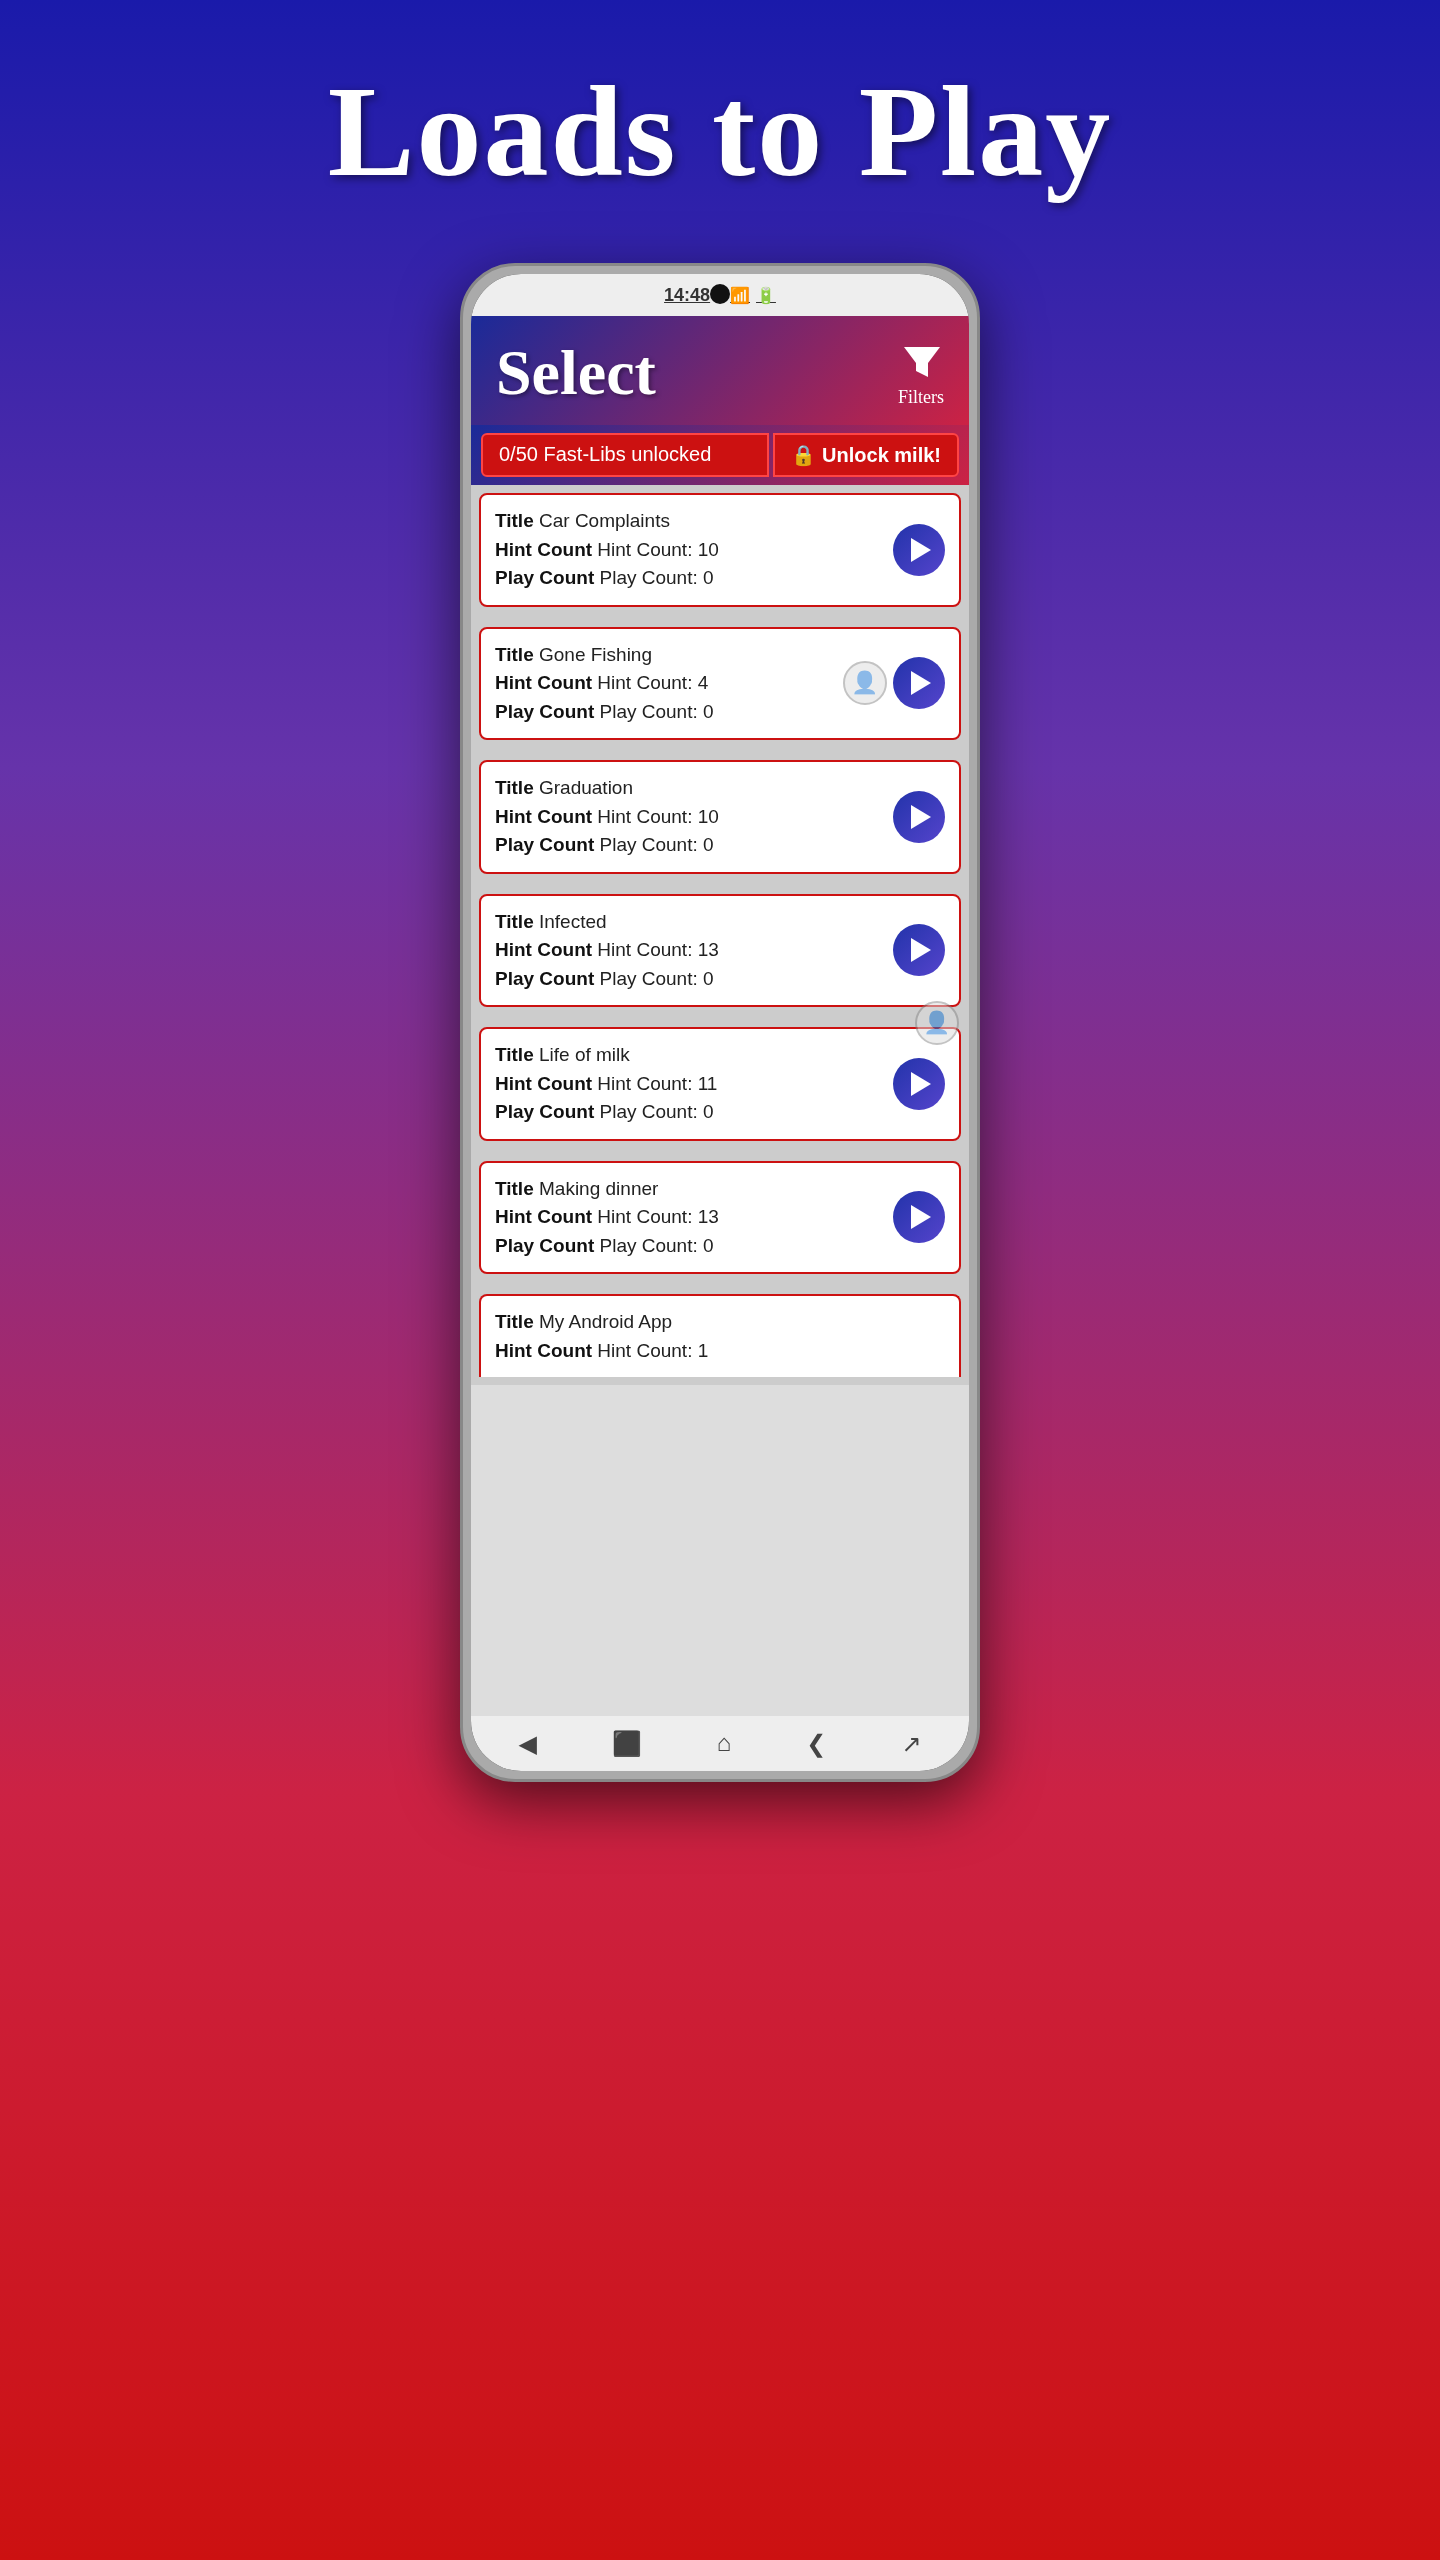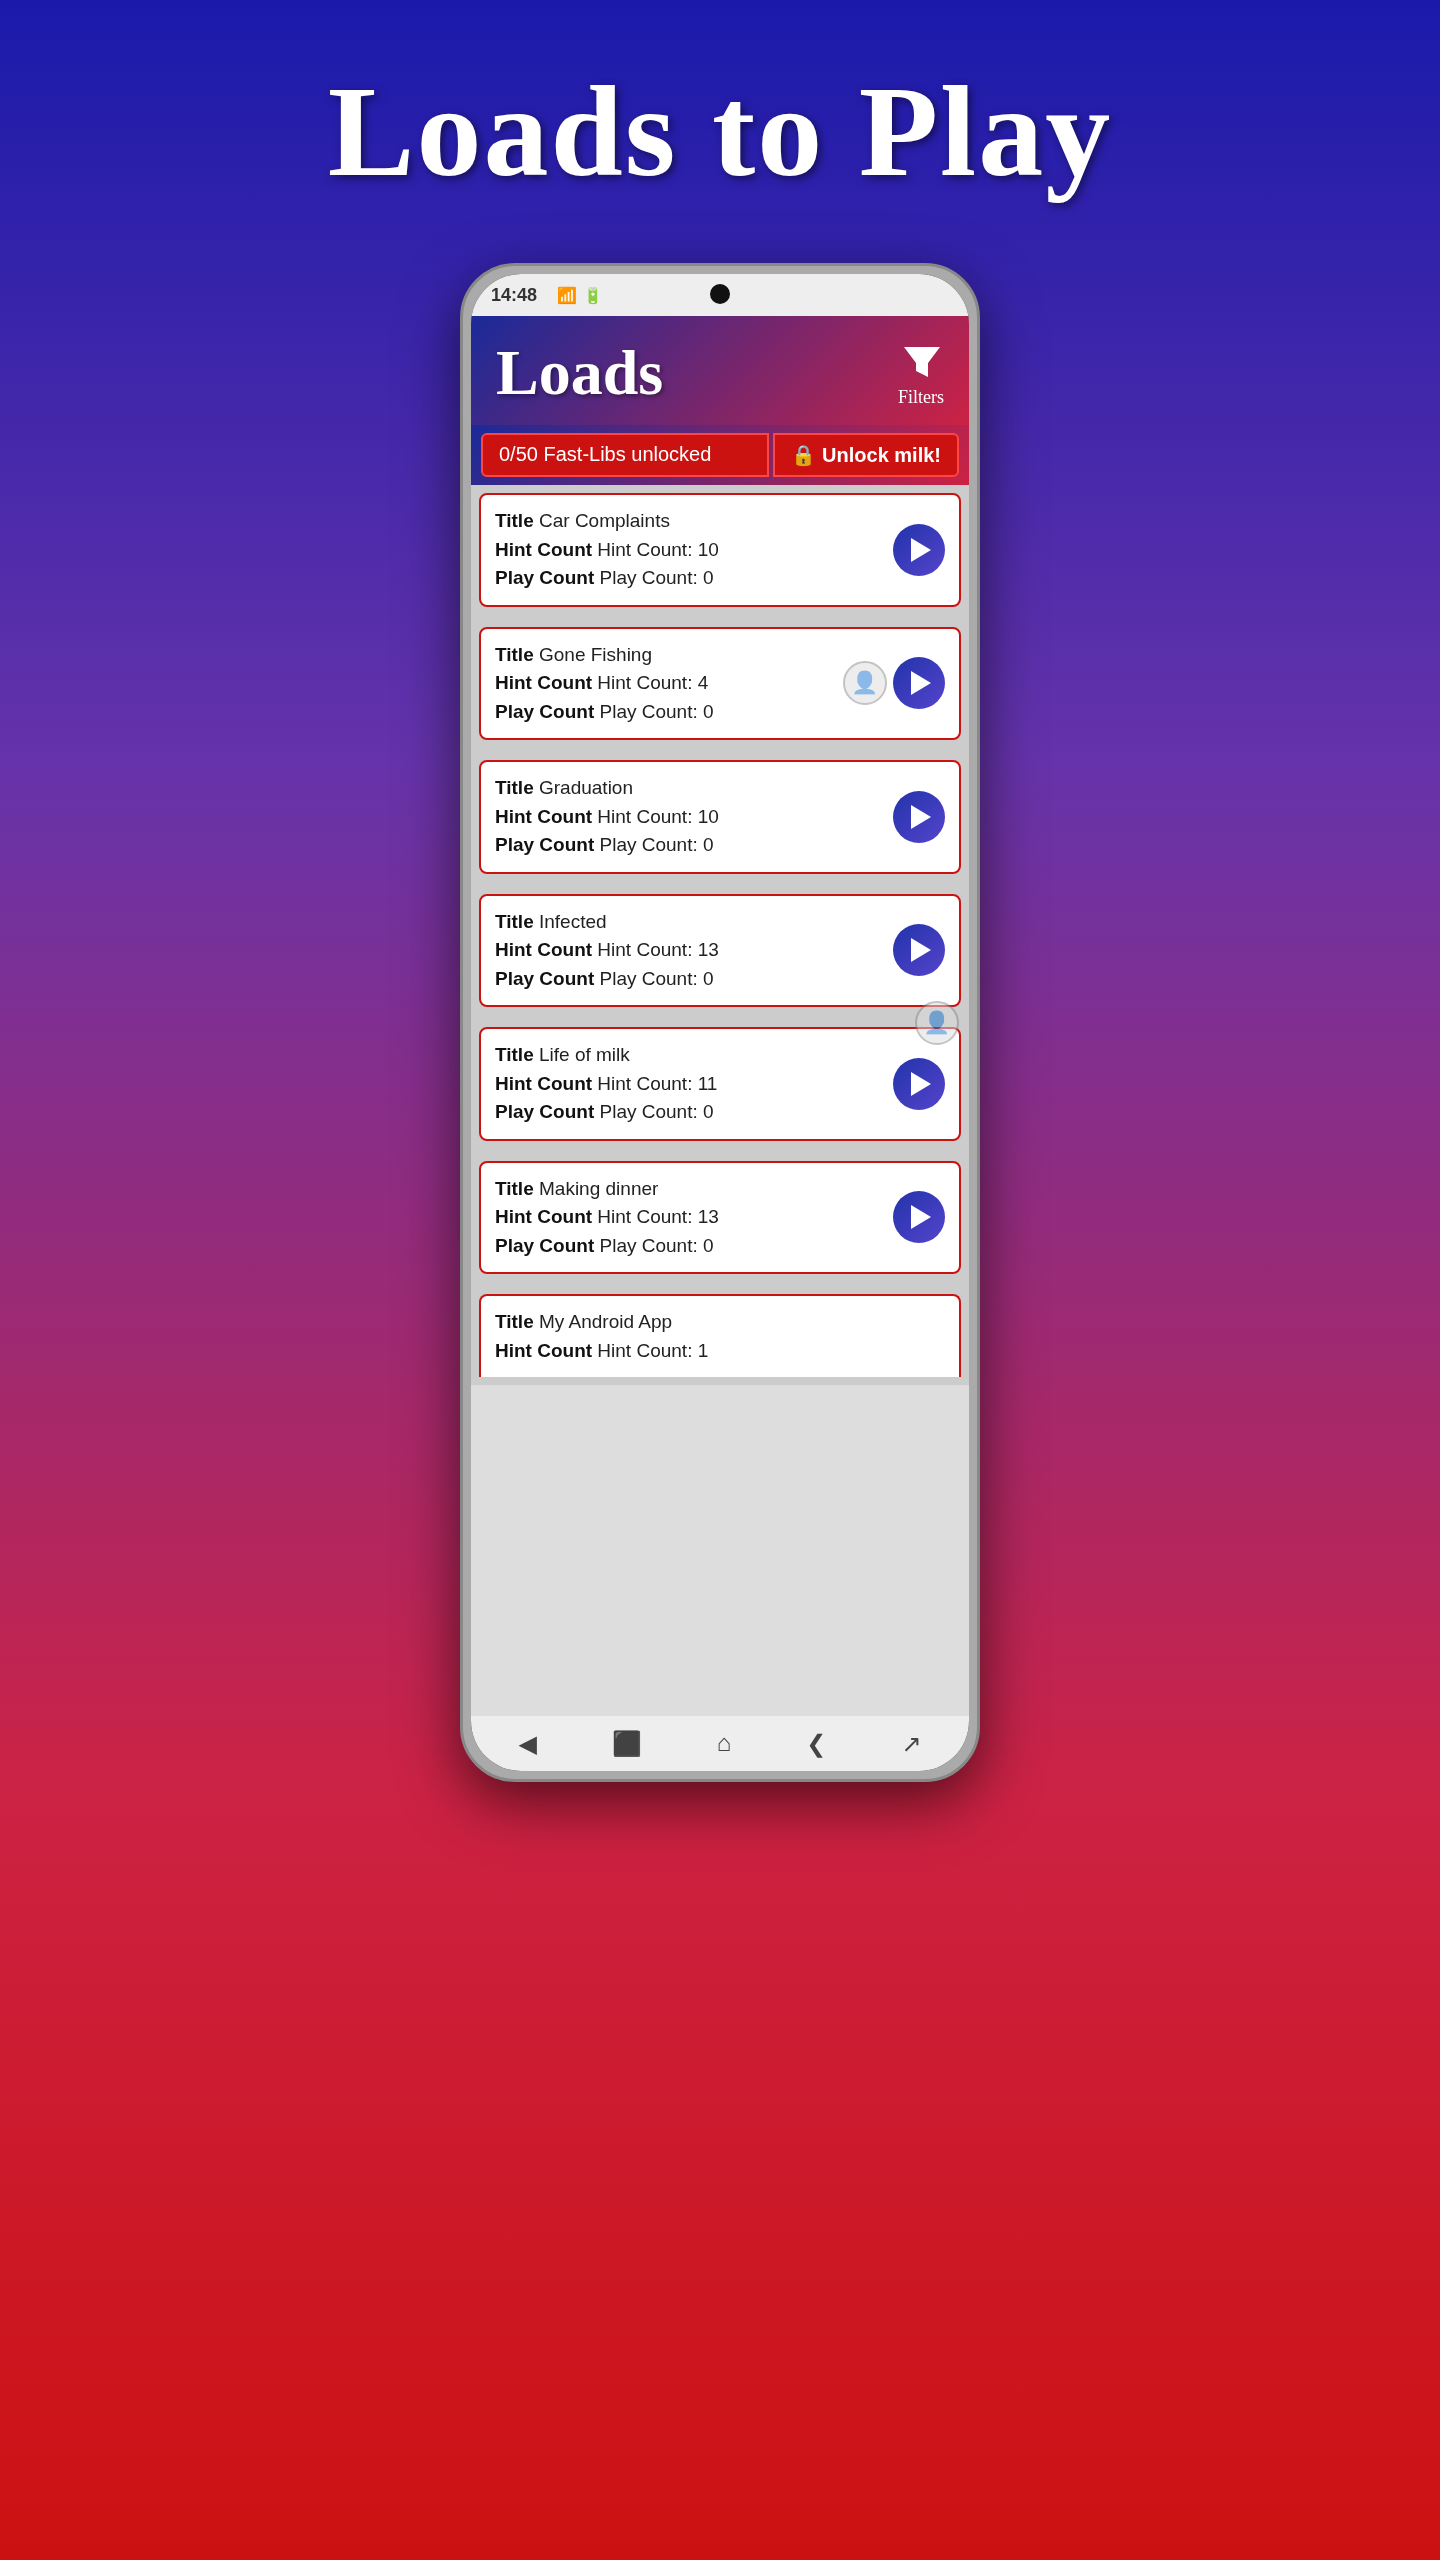--- a/index.html
+++ b/index.html
@@ -42,25 +42,26 @@
       border-radius: 50px;
       overflow: hidden;
       position: relative;
     }
 
     .status-bar {
       background: #eee;
       height: 42px;
       display: flex;
       align-items: center;
-      justify-content: flex-start;
+      justify-content: center;
       padding: 0 20px;
       font-size: 18px;
       color: #333;
       font-family: Arial, sans-serif;
+      text-decoration: underline;
     }
 
     .status-time {
       font-weight: bold;
       font-size: 18px;
     }
 
     .status-icons {
       display: flex;
       gap: 6px;
@@ -271,21 +272,21 @@
       <div style="width:20px"></div>
       <div class="status-icons">
         <span>📶</span>
         <span>🔋</span>
       </div>
     </div>
 
     <div class="app-screen">
 
       <div class="app-header">
-        <span class="app-title">Loads</span>
+        <span class="app-title">Select</span>
         <div class="filter-btn">
           <svg class="filter-icon" viewBox="0 0 44 44" fill="white">
             <polygon points="4,8 40,8 28,24 28,38 16,32 16,24"></polygon>
           </svg>
           <span class="filter-label">Filters</span>
         </div>
       </div>
 
       <div class="unlock-bar">
         <div class="unlock-count">0/50 Fast-Libs unlocked</div>

